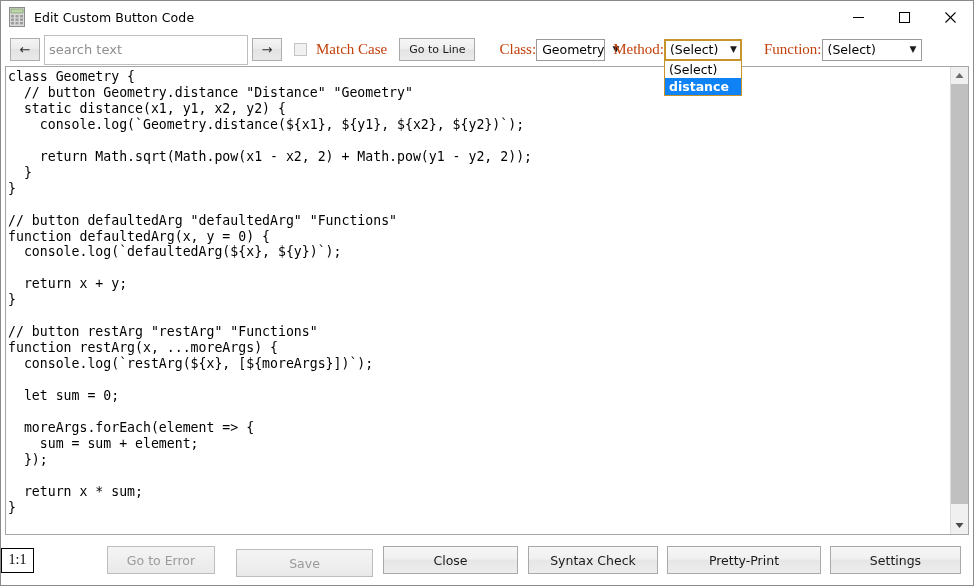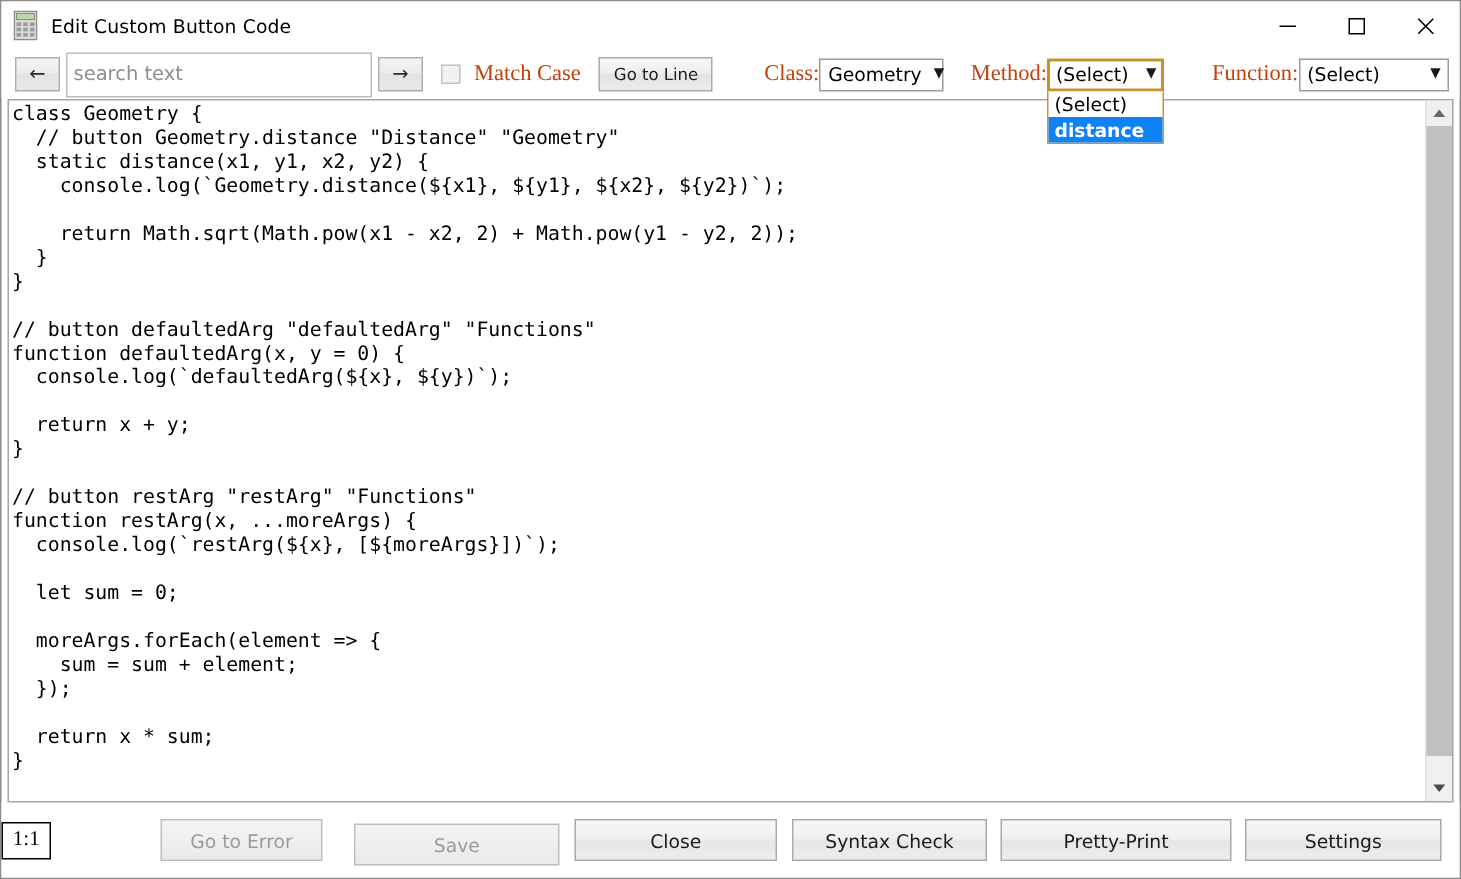--- a/index.html
+++ b/index.html
@@ -138,21 +138,21 @@
     cursor: default;
     white-space: nowrap;
   }
 
   .sel-group {
     display: flex;
     align-items: center;
     position: relative;
     white-space: nowrap;
   }
-  .sel-group .serif-label { margin-left: 10px; }
+  .sel-group .serif-label { margin-left: 0; }
 
   .combo {
     height: 22px;
     box-sizing: border-box;
     border: 1px solid #9a9a9a;
     background: #ffffff;
     display: flex;
     align-items: center;
     justify-content: space-between;
     font-family: "DejaVu Sans", sans-serif;
@@ -342,21 +342,21 @@
     <input class="search-input" type="text" placeholder="search text" style="">
     <button class="arrow-btn">→</button>
 
     <span class="checkbox"></span>
     <span class="serif-label">Match Case</span>
 
     <button class="tbtn" style="margin-left:12px;">Go to Line</button>
 
     <div class="sel-group" style="margin-left:24px;">
       <span class="serif-label">Class:</span>
-      <div class="combo" style="width:83px;">
+      <div class="combo" style="width:69px;">
         <span>Geometry</span>
         <span class="caret">▼</span>
       </div>
     </div>
 
     <div class="sel-group" style="margin-left:8px;">
       <span class="serif-label">Method:</span>
       <div style="position:relative;">
         <div class="combo focused" style="width:78px;">
           <span>(Select)</span>

